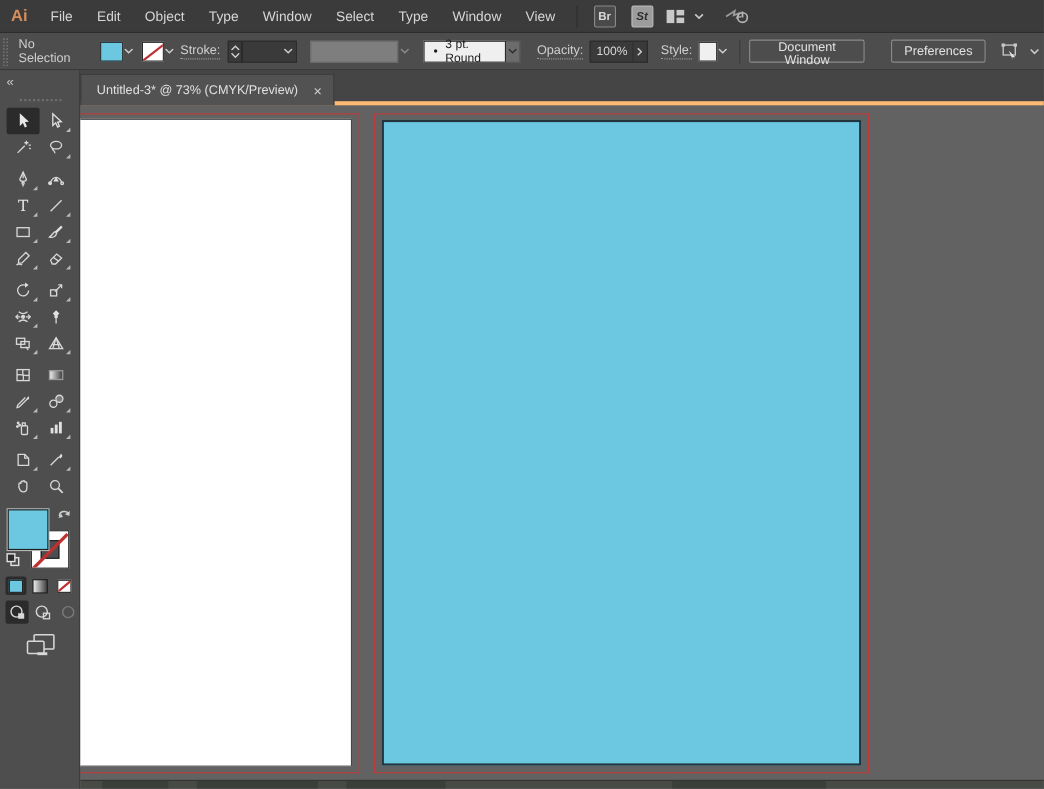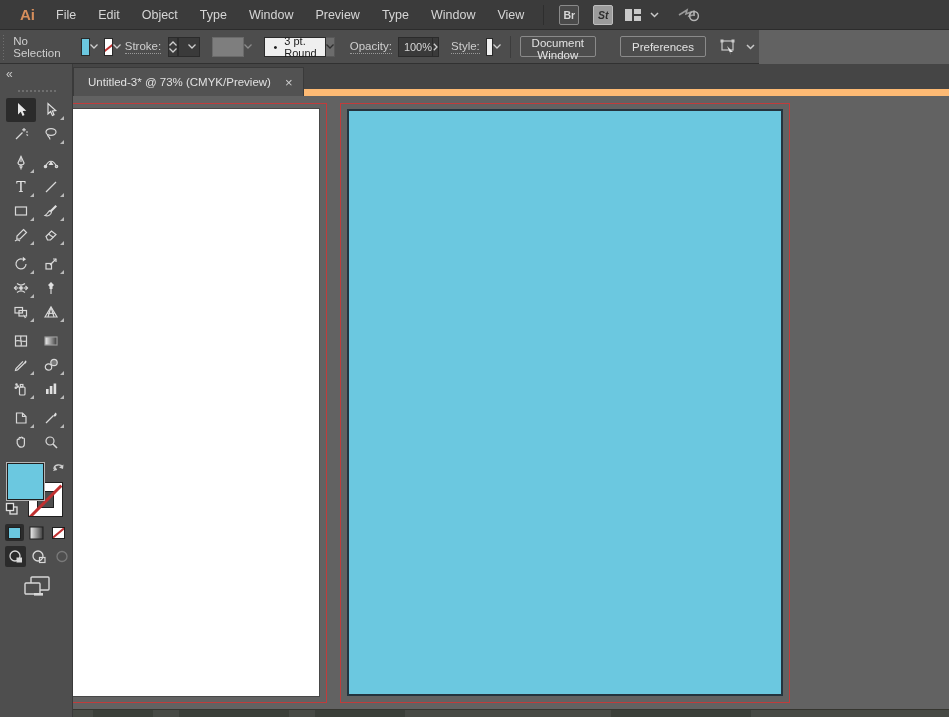--- a/index.html
+++ b/index.html
@@ -3,31 +3,31 @@
 <meta charset="utf-8">
 <style>
   * { margin:0; padding:0; box-sizing:border-box; }
   html,body { width:949px; height:717px; overflow:hidden; }
   body { font-family:"Liberation Sans", sans-serif; background:#626262; position:relative; color:#d9d9d9; }
   svg { display:block; }
 
   
   .menubar { position:absolute; left:0; top:0; width:949px; height:30px; background:#3b3b3b;
              display:flex; align-items:center; border-bottom:1px solid #2c2c2c; }
-  .ai-logo { color:#d68e5c; font-weight:bold; font-size:15px; padding:0 10px 0 20px; letter-spacing:0; }
+  .ai-logo { color:#d68e5c; font-weight:bold; font-size:15px; padding:0 10px 0 10px; letter-spacing:0; }
   .menu-item { font-size:12.5px; color:#d6d6d6; padding:0 11px; height:30px; line-height:30px; cursor:default; }
   .menu-sep { width:1px; height:20px; background:#2e2e2e; margin:0 8px; }
   .sq-btn { width:20px; height:20px; border-radius:2px; display:flex; align-items:center; justify-content:center;
             font-size:10.5px; font-weight:bold; margin:11px 7px; }
   .sq-br { background:#4a4a4a; border:1px solid #8a8a8a; color:#d8d8d8; }
   .sq-st { background:#9c9c9c; border:1px solid #bdbdbd; color:#2e2e2e;font-style:italic; }
   .mb-icon { margin:0 4px; display:flex; align-items:center; }
 
   
-  .controlbar { position:absolute; left:0; top:30px; width:759px; height:34px; background:#4d4d4d;
+  .controlbar { position:absolute; left:0; top:30px; width:949px; height:34px; background:#4d4d4d;
                 border-bottom:1px solid #313131; display:flex; align-items:center; }
   .cb-grip { width:7px; height:26px; margin-left:2px;
              background-image:radial-gradient(#6f6f6f 30%, transparent 32%);
              background-size:3px 3px; }
   .cb-label { font-size:11.5px; color:#cfcfcf; }
   .cb-label.u { border-bottom:1px dotted #9a9a9a; padding-bottom:1px; cursor:default; }
   .swatch { width:24px; height:18px; border:1px solid #2a2a2a; }
   .swatch-none { background:#fff; position:relative; overflow:hidden; }
   .swatch-none::after { content:""; position:absolute; left:-3px; right:-3px; top:50%; height:2px;
                         background:#c03030; transform:rotate(-38deg); }
@@ -82,21 +82,21 @@
                       background:#c03030; transform:rotate(-40deg); }
 
   .drawmodes { position:absolute; left:5px; top:482px; display:flex; gap:2px; }
   .drawmodes .b { width:21px; height:21px; display:flex; align-items:center; justify-content:center; border-radius:2px; }
   .drawmodes .b.sel { background:#2b2b2b; }
 
   .screenmode { position:absolute; left:22px; top:510px; }
 
   
   .tabbar { position:absolute; left:73px; top:64px; right:0; height:32px; background:#454545;
-            border-bottom:7px solid #fdba74; display:flex; align-items:flex-start; }
+            border-bottom:4px solid #fdba74; display:flex; align-items:flex-start; }
   .tab { margin-top:3px; height:29px; background:#525252; border:1px solid #3a3a3a; border-bottom:none;
          display:flex; align-items:center; padding:0 10px 0 14px; gap:14px; }
   .tab-title { font-size:11.5px; color:#e0e0e0; }
   .tab-close { color:#cfcfcf; font-size:13px; line-height:1; cursor:default; }
 
   
   .canvas { position:absolute; left:73px; top:96px; right:0; bottom:0; background:#626262; overflow:hidden; }
   .artboard { position:absolute; }
   .ab-white { left:-10px; top:12px; width:257px; height:589px; border:1px solid #474747; }
   .ab-cyan  { left:274px; top:13px; width:436px; height:587px; border:2px solid #24343e; }
@@ -121,21 +121,21 @@
   </defs>
 </svg>
 
 <div class="menubar">
   <span class="ai-logo">Ai</span>
   <span class="menu-item">File</span>
   <span class="menu-item">Edit</span>
   <span class="menu-item">Object</span>
   <span class="menu-item">Type</span>
   <span class="menu-item">Window</span>
-  <span class="menu-item">Preview</span>
+  <span class="menu-item">Select</span>
   <span class="menu-item">Type</span>
   <span class="menu-item">Window</span>
   <span class="menu-item">View</span>
   <span class="menu-sep"></span>
   <span class="sq-btn sq-br">Br</span>
   <span class="sq-btn sq-st">St</span>
   <span class="mb-icon">
     <svg width="18" height="14" viewBox="0 0 18 14">
       <rect x="1" y="1" width="7" height="12" fill="#c9c9c9"></rect>
       <rect x="10" y="1" width="7" height="5" fill="#c9c9c9"></rect>

